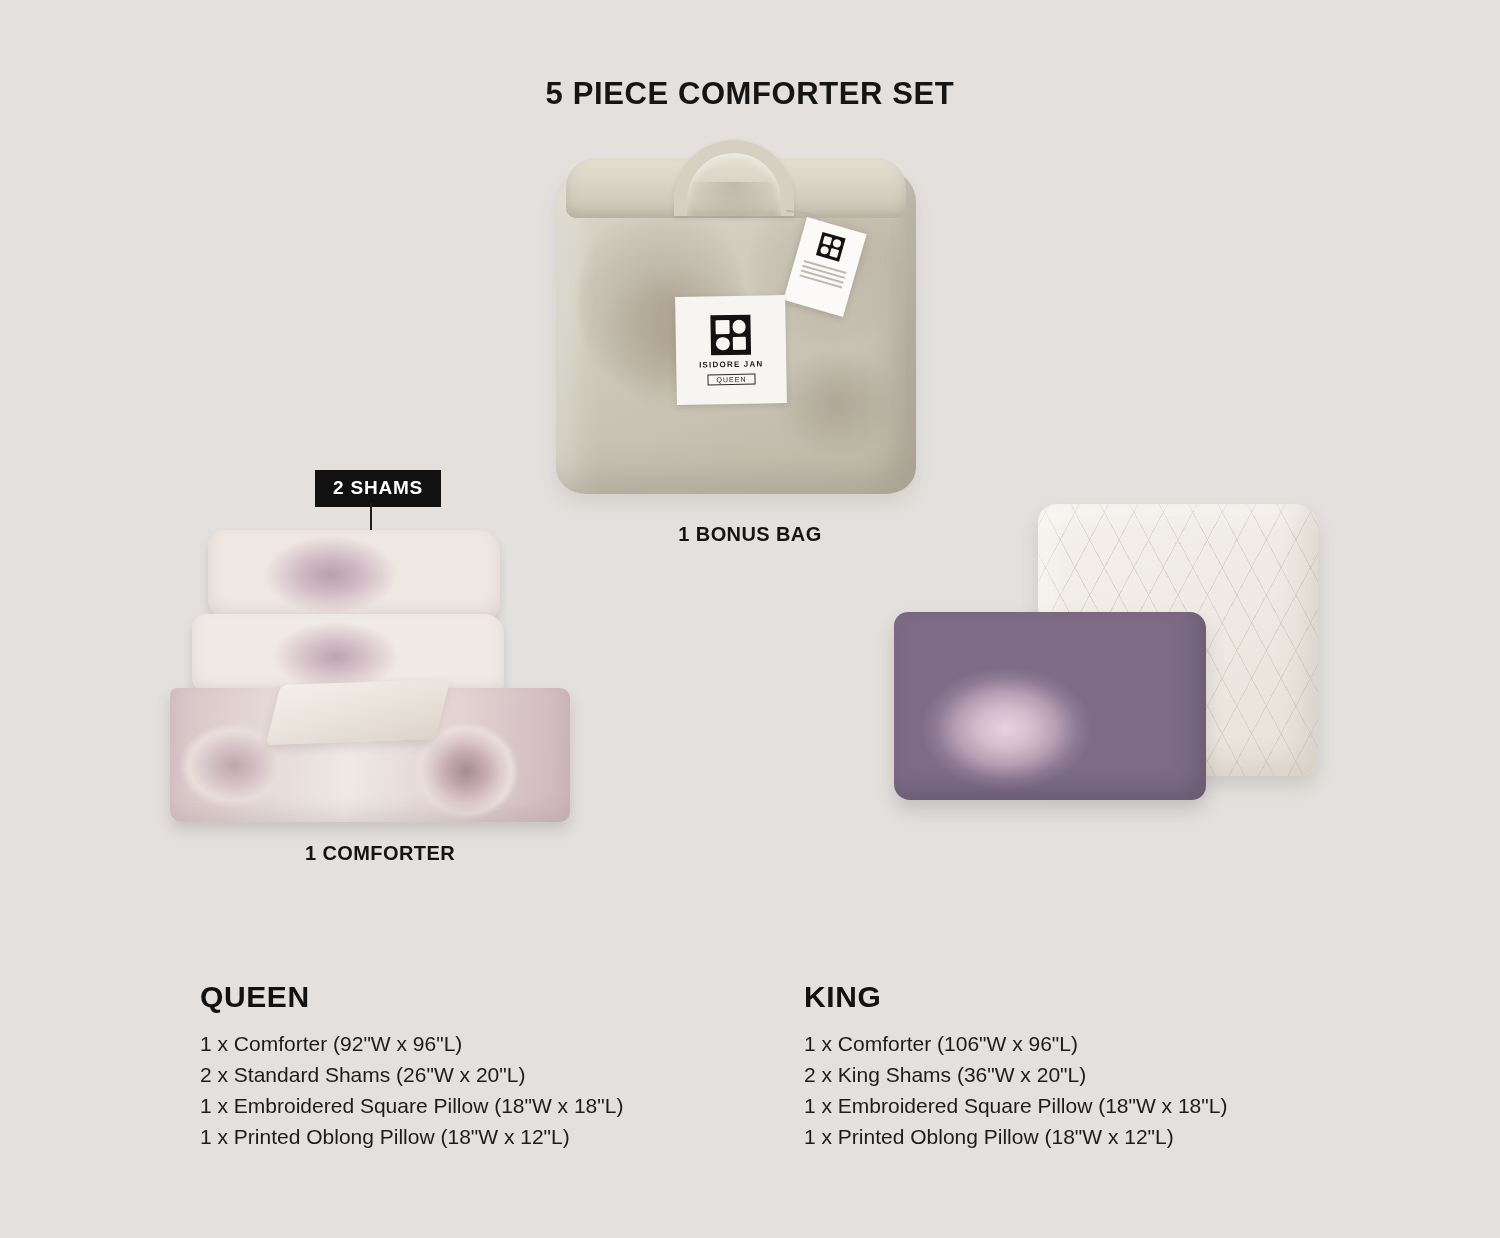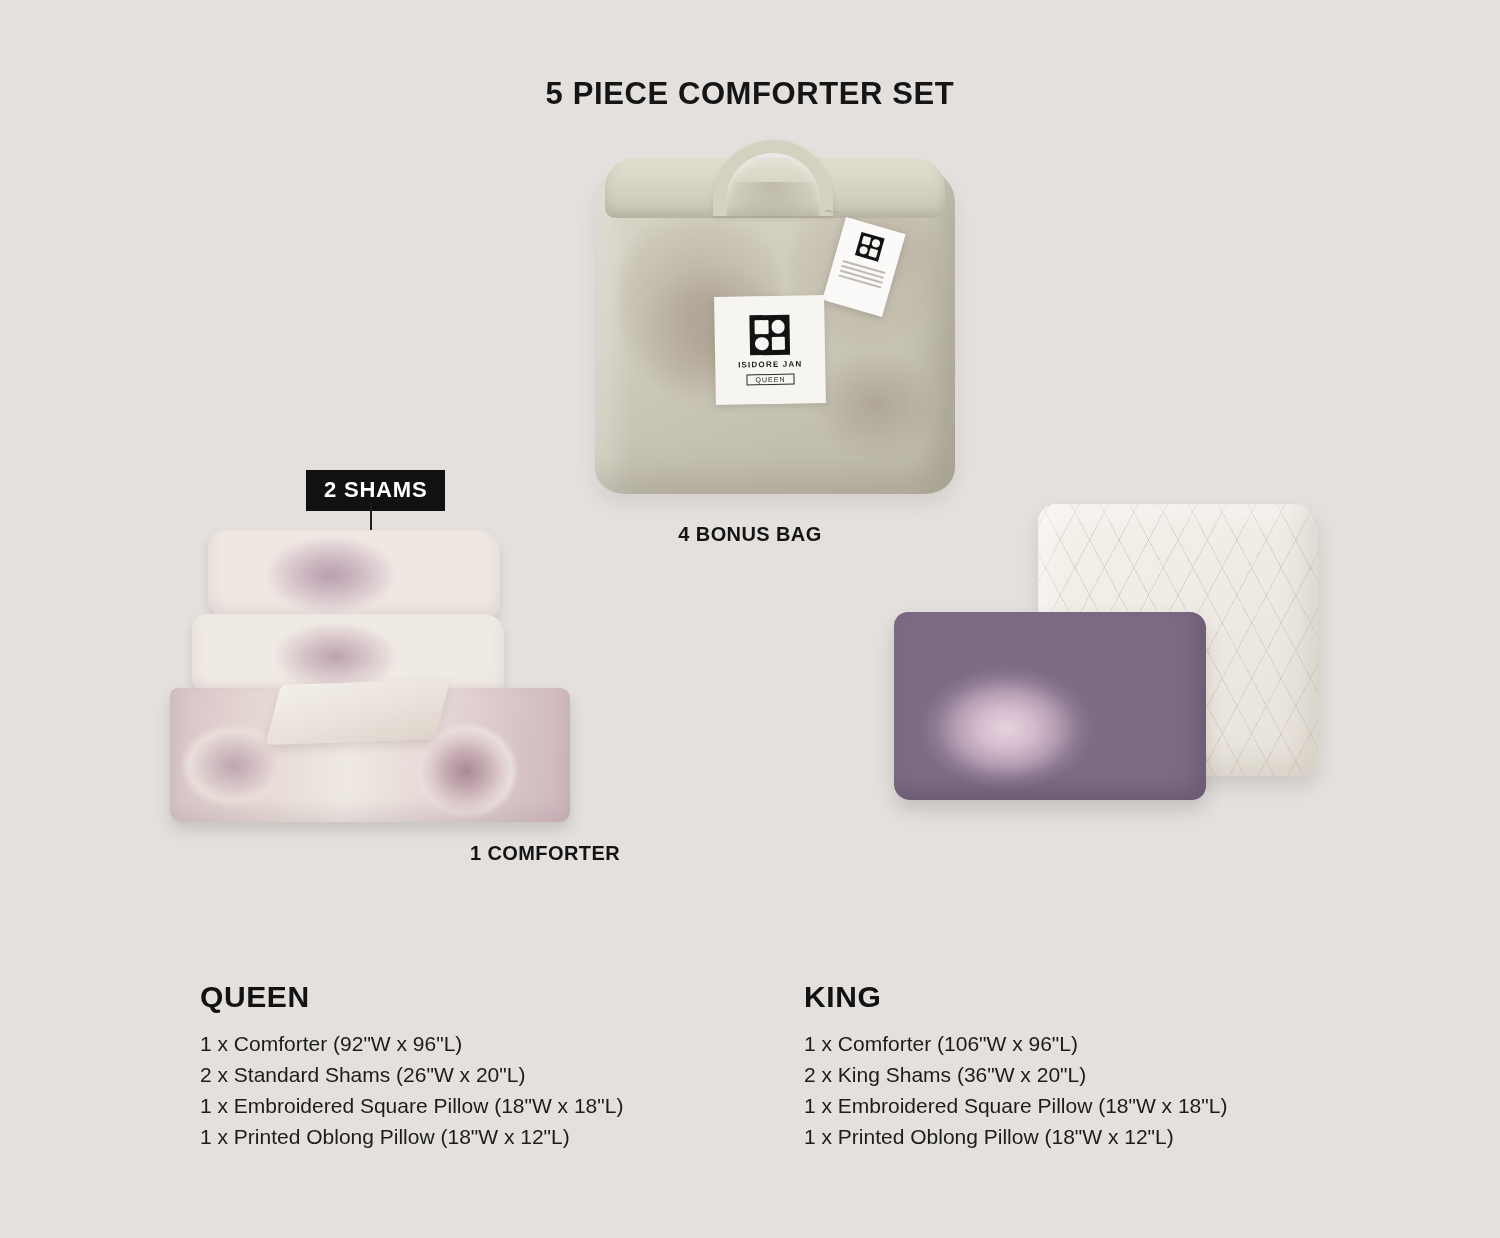--- a/index.html
+++ b/index.html
@@ -40,21 +40,21 @@
     font-weight: 700;
     letter-spacing: 0.4px;
     color: #141414;
     text-align: center;
     white-space: nowrap;
   }
 
   
   .bag-wrap {
     position: absolute;
-    left: 587px;
+    left: 548px;
     top: 138px;
     width: 380px;
     height: 360px;
     text-decoration: underline;
   }
   .bag-body {
     position: absolute;
     left: 8px;
     top: 34px;
     width: 360px;
@@ -270,25 +270,25 @@
     height: 60px;
     background: linear-gradient(165deg, #f3efe9 0%, #e9e2da 55%, #ddd3ca 100%);
     transform: skewX(-16deg) rotate(-2deg);
     border-radius: 6px;
     box-shadow: 0 5px 9px rgba(110,100,94,0.18);
   }
 
   
   .callout-box {
     position: absolute;
-    left: 306px;
+    left: 315px;
     top: 470px;
     background: #111111;
     color: #ffffff;
-    font-size: 22px;
+    font-size: 19px;
     font-weight: 700;
     letter-spacing: 0.8px;
     padding: 7px 18px 8px 18px;
   }
   .callout-line {
     position: absolute;
     left: 370px;
     top: 503px;
     width: 2px;
     height: 50px;
@@ -399,34 +399,34 @@
         <i></i>
           <i class="dot"></i>
           <i class="dot"></i>
           <i></i>
       </div>
       <div class="logo-brand">ISIDORE JAN</div>
       <div class="logo-size">QUEEN</div>
     </div>
   </div>
 
-  <div class="caption" style="left:500px; top:523px; width:500px;">4 BONUS BAG</div>
+  <div class="caption" style="left:500px; top:523px; width:500px;">1 BONUS BAG</div>
 
   <div class="callout-box">2 SHAMS</div>
   <div class="callout-line"></div>
   <div class="callout-dot"></div>
 
   <div class="stack-wrap">
     <div class="sham-top"></div>
     <div class="sham-mid"></div>
     <div class="comforter"></div>
     <div class="comforter-fold"></div>
   </div>
 
-  <div class="caption" style="left:140px; top:842px; width:480px;text-align:right;">1 COMFORTER</div>
+  <div class="caption" style="left:140px; top:842px; width:480px;">1 COMFORTER</div>
 
   <div class="pillows-wrap">
     <div class="pillow-square"></div>
     <div class="pillow-oblong"></div>
   </div>
 
 
   <div class="spec queen">
     <h2>QUEEN</h2>
     <ul>

